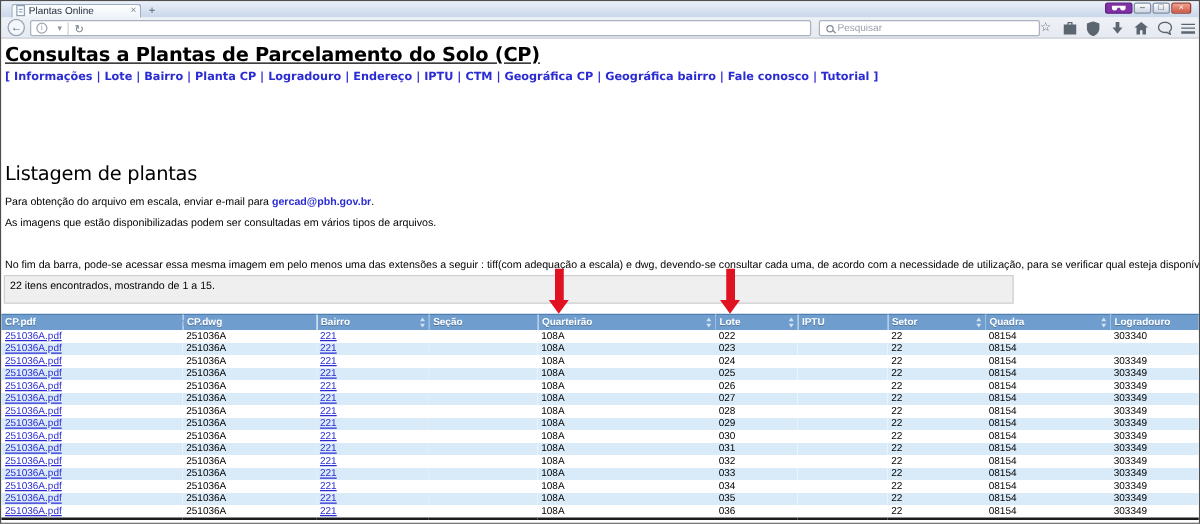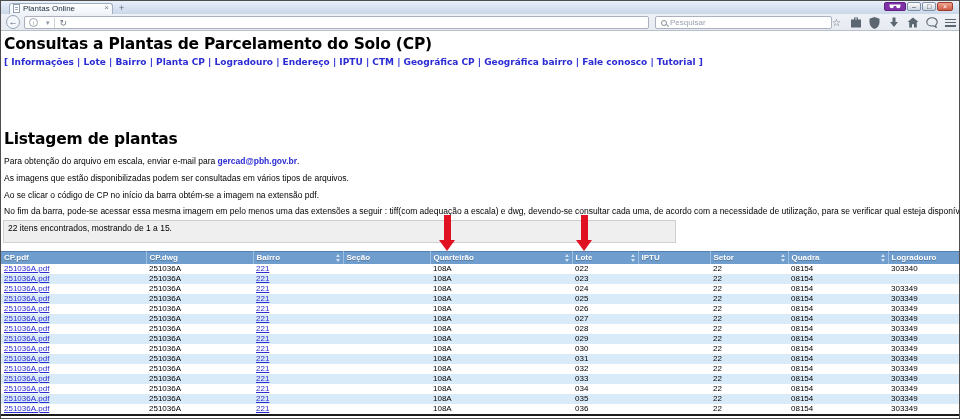--- a/index.html
+++ b/index.html
@@ -43,31 +43,31 @@
   .tb-icons { position:absolute; right:2px; top:2px; height:13px; display:flex; align-items:center; gap:6px; }
   .tbi { width:13px; height:12px; display:flex; align-items:center; justify-content:center;
     color:#5c6670; font-size:10px; line-height:12px; }
   .tbi svg { display:block; }
   .burger { width:11px; height:8px; display:flex; flex-direction:column; justify-content:space-between; }
   .burger i { display:block; height:1.6px; background:#5c6670; }
 
   
   .content { position:absolute; top:30px; left:0; width:960px; height:389px; background:#fff; }
   .page-title { position:absolute; left:3px; top:4px; font-size:15.5px; font-weight:bold; color:#000;
-    font-family:"DejaVu Sans", sans-serif; letter-spacing:-0.2px; white-space:nowrap; }
+    font-family:"DejaVu Sans", sans-serif; letter-spacing:-0.2px; white-space:nowrap;text-decoration:underline; }
   .page-nav { position:absolute; left:3px; top:26px; font-size:9px; font-weight:bold; color:#2b2bd4;
     font-family:"DejaVu Sans", sans-serif; white-space:nowrap; }
   .page-nav a { color:#2b2bd4; text-decoration:none; }
-  .section-title { position:absolute; left:3px; top:99px; font-size:15.5px; font-weight:bold; color:#000;
+  .section-title { position:absolute; left:3px; top:99px; font-size:15.5px; font-weight:normal; color:#000;
     font-family:"DejaVu Sans", sans-serif; letter-spacing:-0.2px; }
   .para { position:absolute; left:3px; font-size:8.5px; color:#000; white-space:nowrap; }
   .para a { color:#2b2bd4; text-decoration:none; font-weight:bold; }
   #p1 { top:125px; } #p2 { top:142px; } #p3 { top:159px; } #p4 { top:175px; }
 
-  .pagerbox { position:absolute; left:2px; top:189px; width:673px; height:23px; background:#efefef;
+  .pagerbox { position:absolute; left:2px; top:189px; width:808px; height:23px; background:#efefef;
     border:1px solid #cfcfcf; padding:2px 4px; font-size:8.5px; color:#000; }
   .pagerbox .row2 { margin-top:20px; }
   .pagerbox a { color:#2b2bd4; text-decoration:none; }
   .pagerbox .cur { font-weight:bold; }
 
   .red-arrow { position:absolute; width:16px; height:36px; top:184px; }
   .red-arrow .shaft { position:absolute; left:4.5px; top:0; width:7px; height:25px; background:#e01222; }
   .red-arrow .head { position:absolute; left:0; top:25px; width:0; height:0;
     border-left:8px solid transparent; border-right:8px solid transparent; border-top:11px solid #e01222; }
   #arrow-quarteirao { left:438px; } #arrow-lote { left:575px; }
@@ -157,21 +157,20 @@
 
 <div class="content">
   <div class="page-title">Consultas a Plantas de Parcelamento do Solo (CP)</div>
 
   <div class="page-nav">[ <a href="#">Informações</a> | <a href="#">Lote</a> | <a href="#">Bairro</a> | <a href="#">Planta CP</a> | <a href="#">Logradouro</a> | <a href="#">Endereço</a> | <a href="#">IPTU</a> | <a href="#">CTM</a> | <a href="#">Geográfica CP</a> | <a href="#">Geográfica bairro</a> | <a href="#">Fale conosco</a> | <a href="#">Tutorial</a> ]</div>
 
   <div class="section-title">Listagem de plantas</div>
 
   <div class="para" id="p2">As imagens que estão disponibilizadas podem ser consultadas em vários tipos de arquivos.</div>
   <div class="para" id="p1"><span>Para obtenção do arquivo em escala, enviar e-mail para </span><a href="#">gercad@pbh.gov.br</a><span>.</span></div>
-  <div class="para" id="p3">Ao se clicar o código de CP no início da barra obtém-se a imagem na extensão pdf.</div>
   <div class="para" id="p4">No fim da barra, pode-se acessar essa mesma imagem em pelo menos uma das extensões a seguir : tiff(com adequação a escala) e dwg, devendo-se consultar cada uma, de acordo com a necessidade de utilização, para se verificar qual esteja disponível.</div>
 
   <div class="pagerbox">
     <div class="row1">22 itens encontrados, mostrando de 1 a 15.</div>
     <div class="row2">
       <span>[Primeira/Anterior]</span>
       <span class="cur">1,</span>
       <a href="#">2</a>
       <span>[</span><a href="#">Próxima/Última</a><span>]</span>
     </div>

